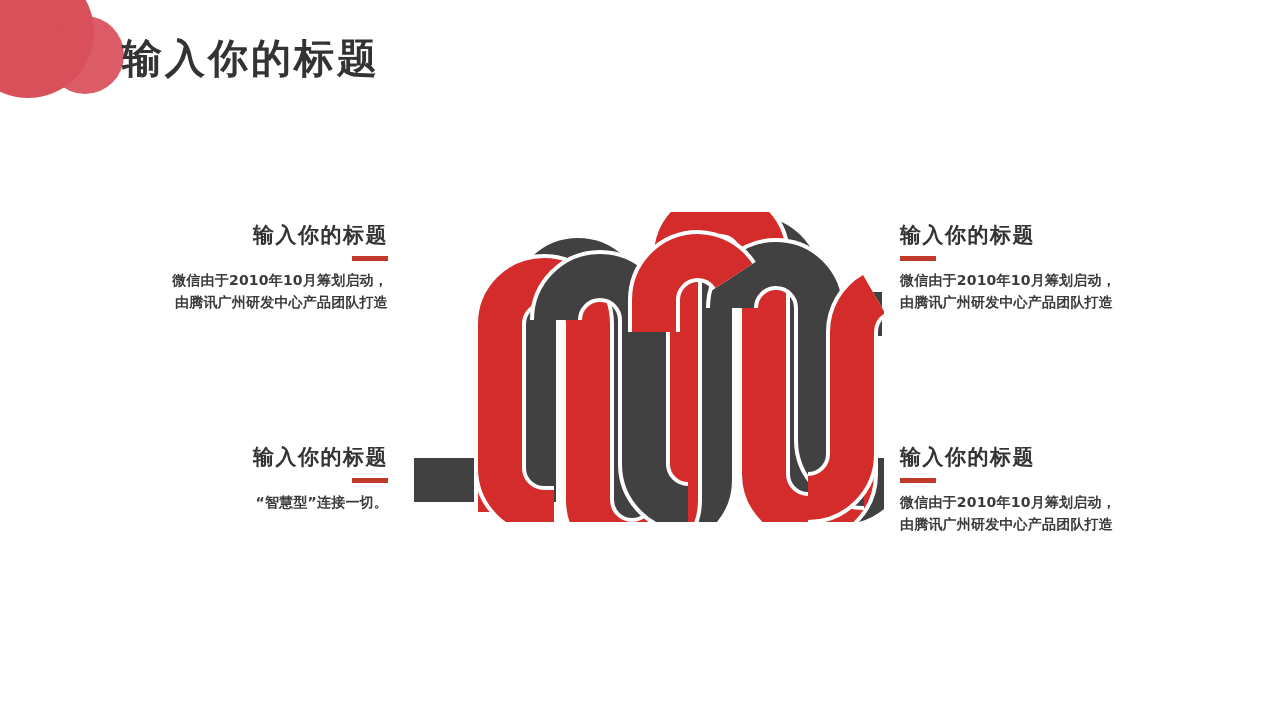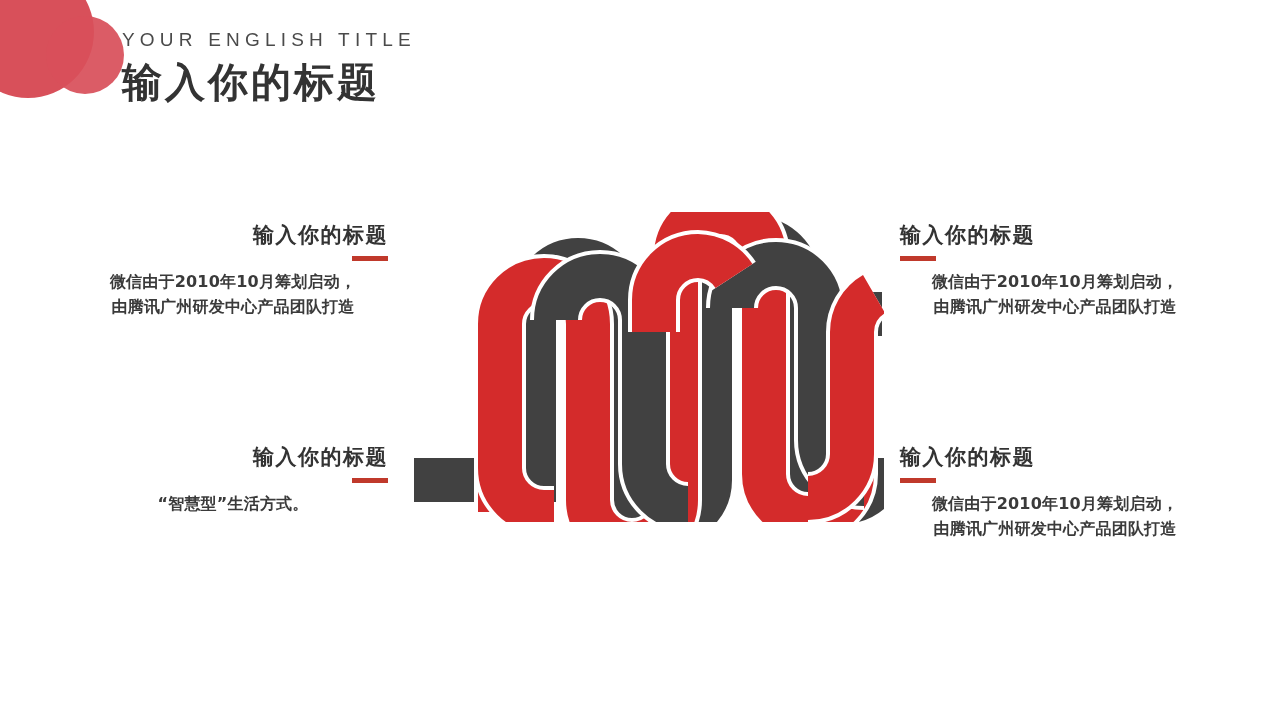--- a/index.html
+++ b/index.html
@@ -88,27 +88,26 @@
     white-space: nowrap;
   }
   .block-rule {
     width: 36px;
     height: 5px;
     background: #C0392B;
     margin-top: 7px;
     margin-bottom: 9px;
   }
   .block-body {
-    font-size: 16px;
+    font-size: 14px;
     font-weight: 700;
     color: #3a3a3a;
     line-height: 1.55;
     letter-spacing: 0.2px;
     font-family: "DejaVu Sans", "Liberation Sans", sans-serif;
-    text-align: center;
   }
   .block-body div { white-space: nowrap; }
 
   .block.left  { text-align: right; }
   .block.left .block-rule { margin-left: auto; }
   .block.right { text-align: left; }
 
   .block.tl { left: 78px;  top: 222px; }
   .block.bl { left: 78px;  top: 444px; }
   .block.tr { left: 900px; top: 222px; }
@@ -128,38 +127,37 @@
 <body>
 
 <div class="slide">
 
   <div class="deco-circles">
     <div class="circle-lg"></div>
     <div class="circle-sm"></div>
   </div>
 
   <div class="header">
-    <div class="header-en">YOUR ENGLISH TITLE</div>
     <div class="header-cn">输入你的标题</div>
   </div>
 
   <div class="block left tl">
     <div class="block-title">输入你的标题</div>
     <div class="block-rule"></div>
     <div class="block-body">
       <div>微信由于2010年10月筹划启动，</div>
       <div>由腾讯广州研发中心产品团队打造</div>
     </div>
   </div>
 
   <div class="block left bl">
     <div class="block-title">输入你的标题</div>
     <div class="block-rule"></div>
     <div class="block-body">
-      <div>“智慧型”生活方式。</div>
+      <div>“智慧型”连接一切。</div>
     </div>
   </div>
 
   <div class="block right tr">
     <div class="block-title">输入你的标题</div>
     <div class="block-rule"></div>
     <div class="block-body">
       <div>微信由于2010年10月筹划启动，</div>
       <div>由腾讯广州研发中心产品团队打造</div>
     </div>

